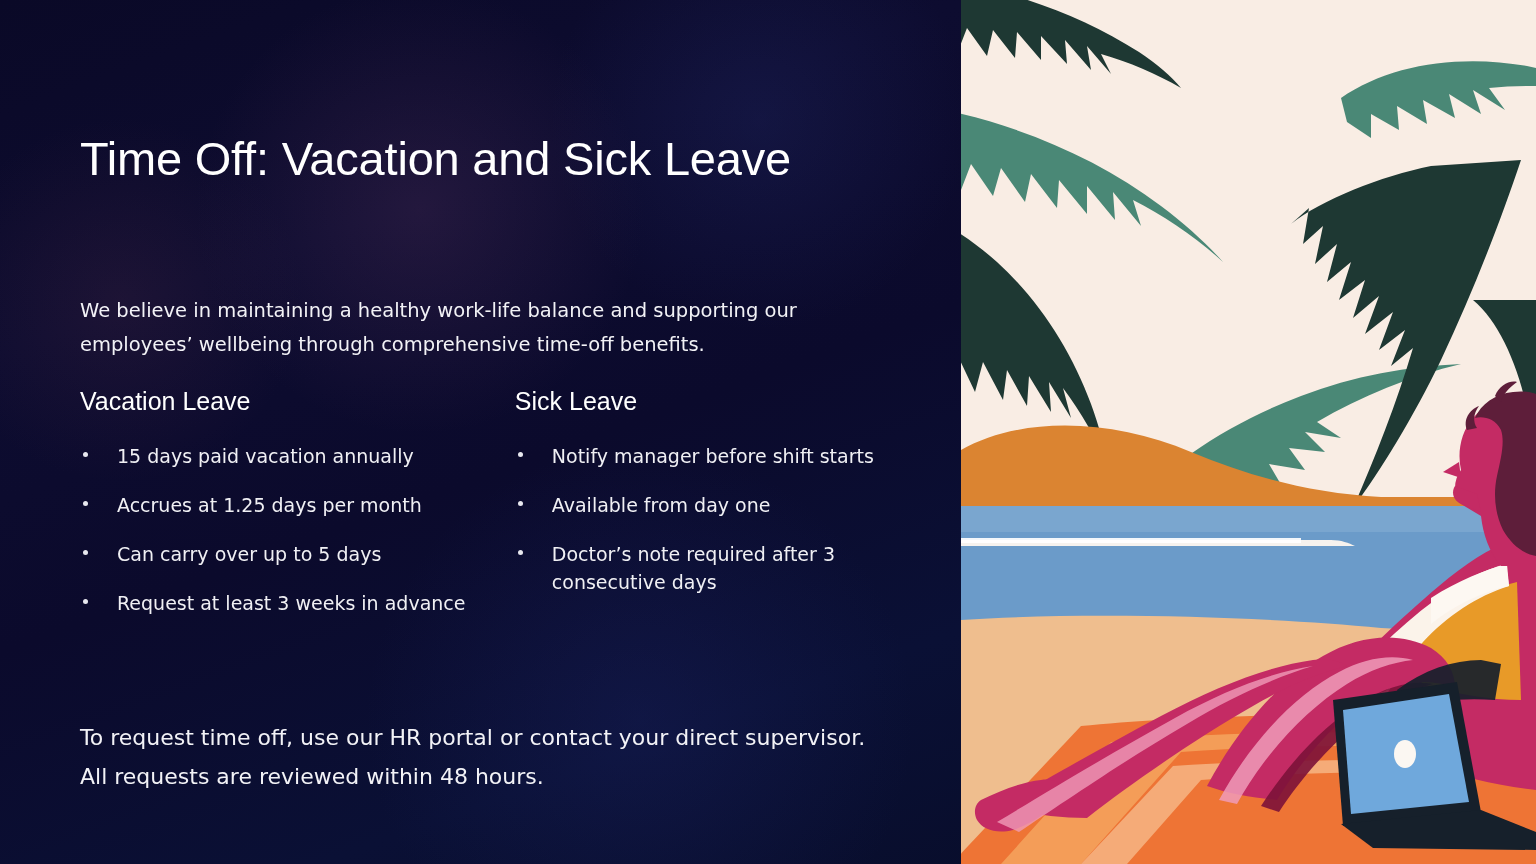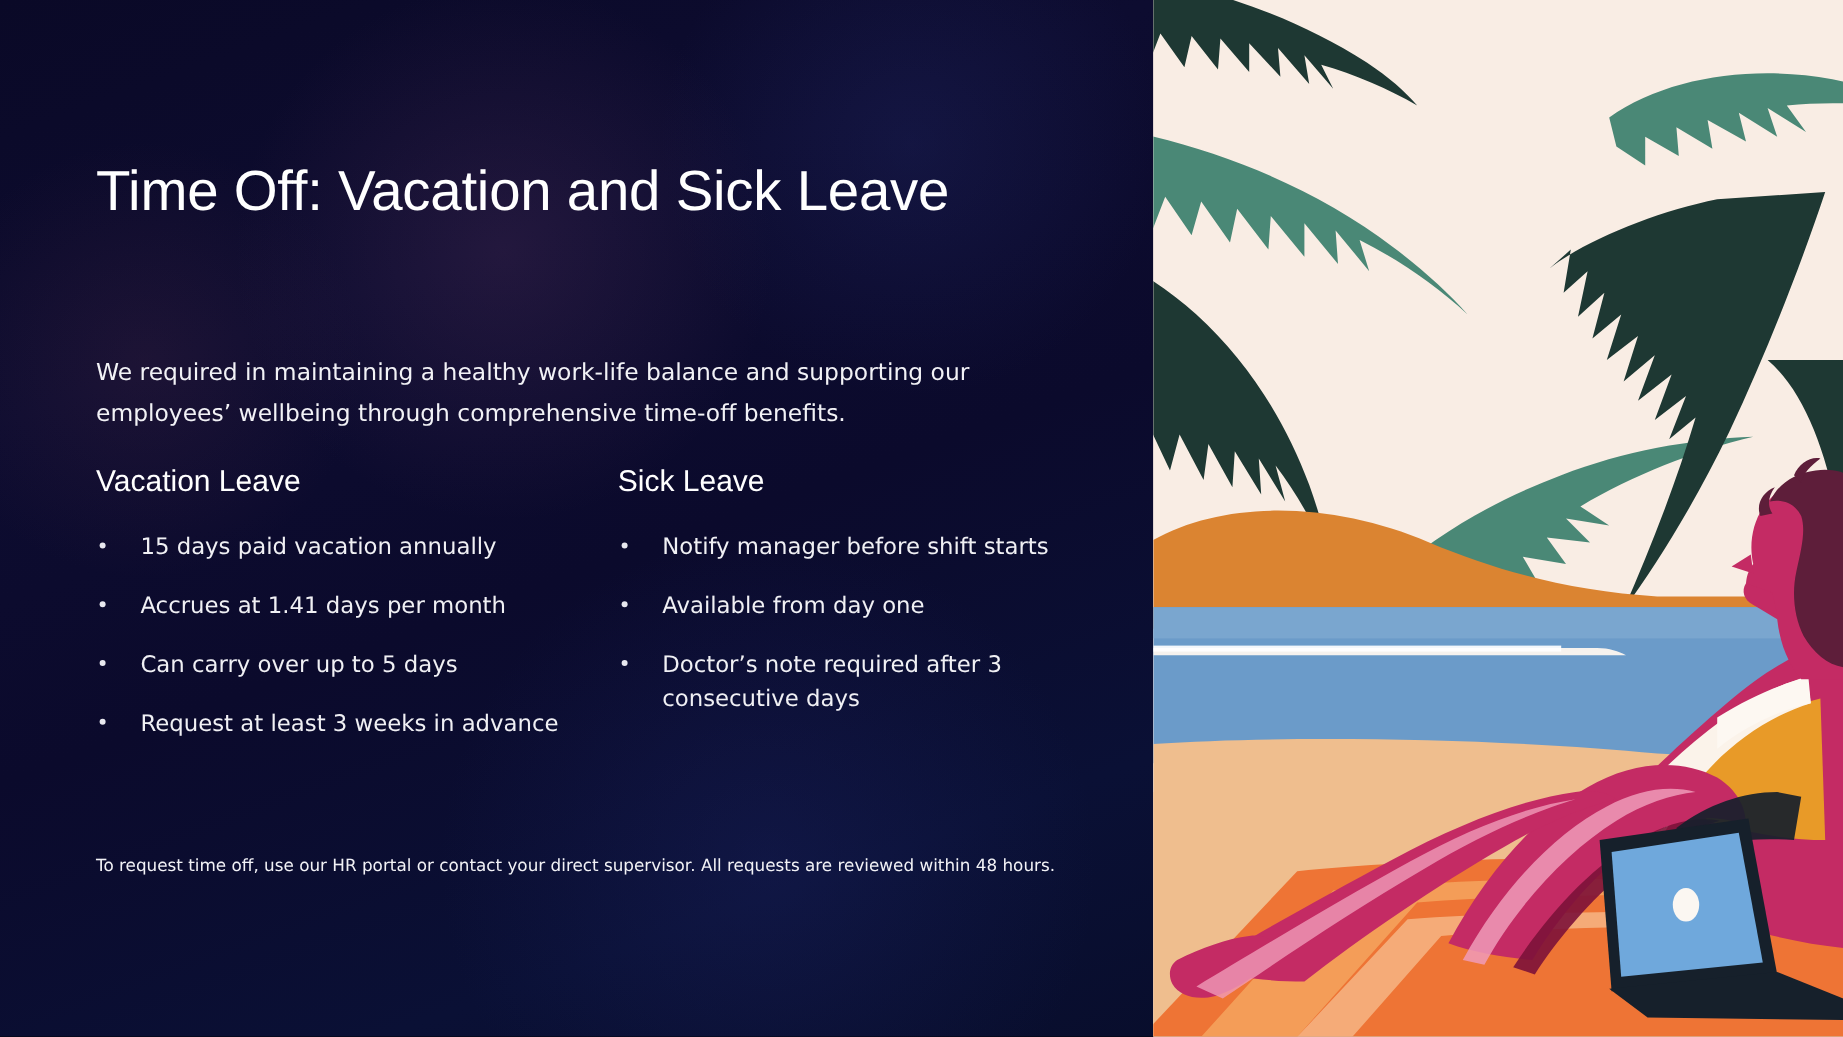--- a/index.html
+++ b/index.html
@@ -108,21 +108,21 @@
     border-radius: 50%;
     background: #e8e8ef;
   }
 
   
   .footer-note {
     position: absolute;
     left: 0;
     top: 696px;
     width: 810px;
-    font-size: 14px;
+    font-size: 22px;
     line-height: 1.78;
     color: #f2f2f6;
   }
 
   
   .illustration {
     position: absolute;
     left: 961px;
     top: 0;
     width: 575px;
@@ -135,34 +135,34 @@
 </head>
 <body>
 
 <div class="slide">
 
   <div class="left-panel">
     <div class="content">
 
       <h1 class="title">Time Off: Vacation and Sick Leave</h1>
 
-      <p class="intro">We required in maintaining a healthy work-life balance and supporting our employees’ wellbeing through comprehensive time-off benefits.</p>
+      <p class="intro">We believe in maintaining a healthy work-life balance and supporting our employees’ wellbeing through comprehensive time-off benefits.</p>
 
       <div class="columns">
 
         <div class="col">
           <h2 class="col-heading">Vacation Leave</h2>
           <ul class="bullets">
             <li>
               <span class="dot"></span>
               <span>15 days paid vacation annually</span>
             </li>
             <li>
               <span class="dot"></span>
-              <span>Accrues at 1.41 days per month</span>
+              <span>Accrues at 1.25 days per month</span>
             </li>
             <li>
               <span class="dot"></span>
               <span>Can carry over up to 5 days</span>
             </li>
             <li>
               <span class="dot"></span>
               <span>Request at least 3 weeks in advance</span>
             </li>
           </ul>

